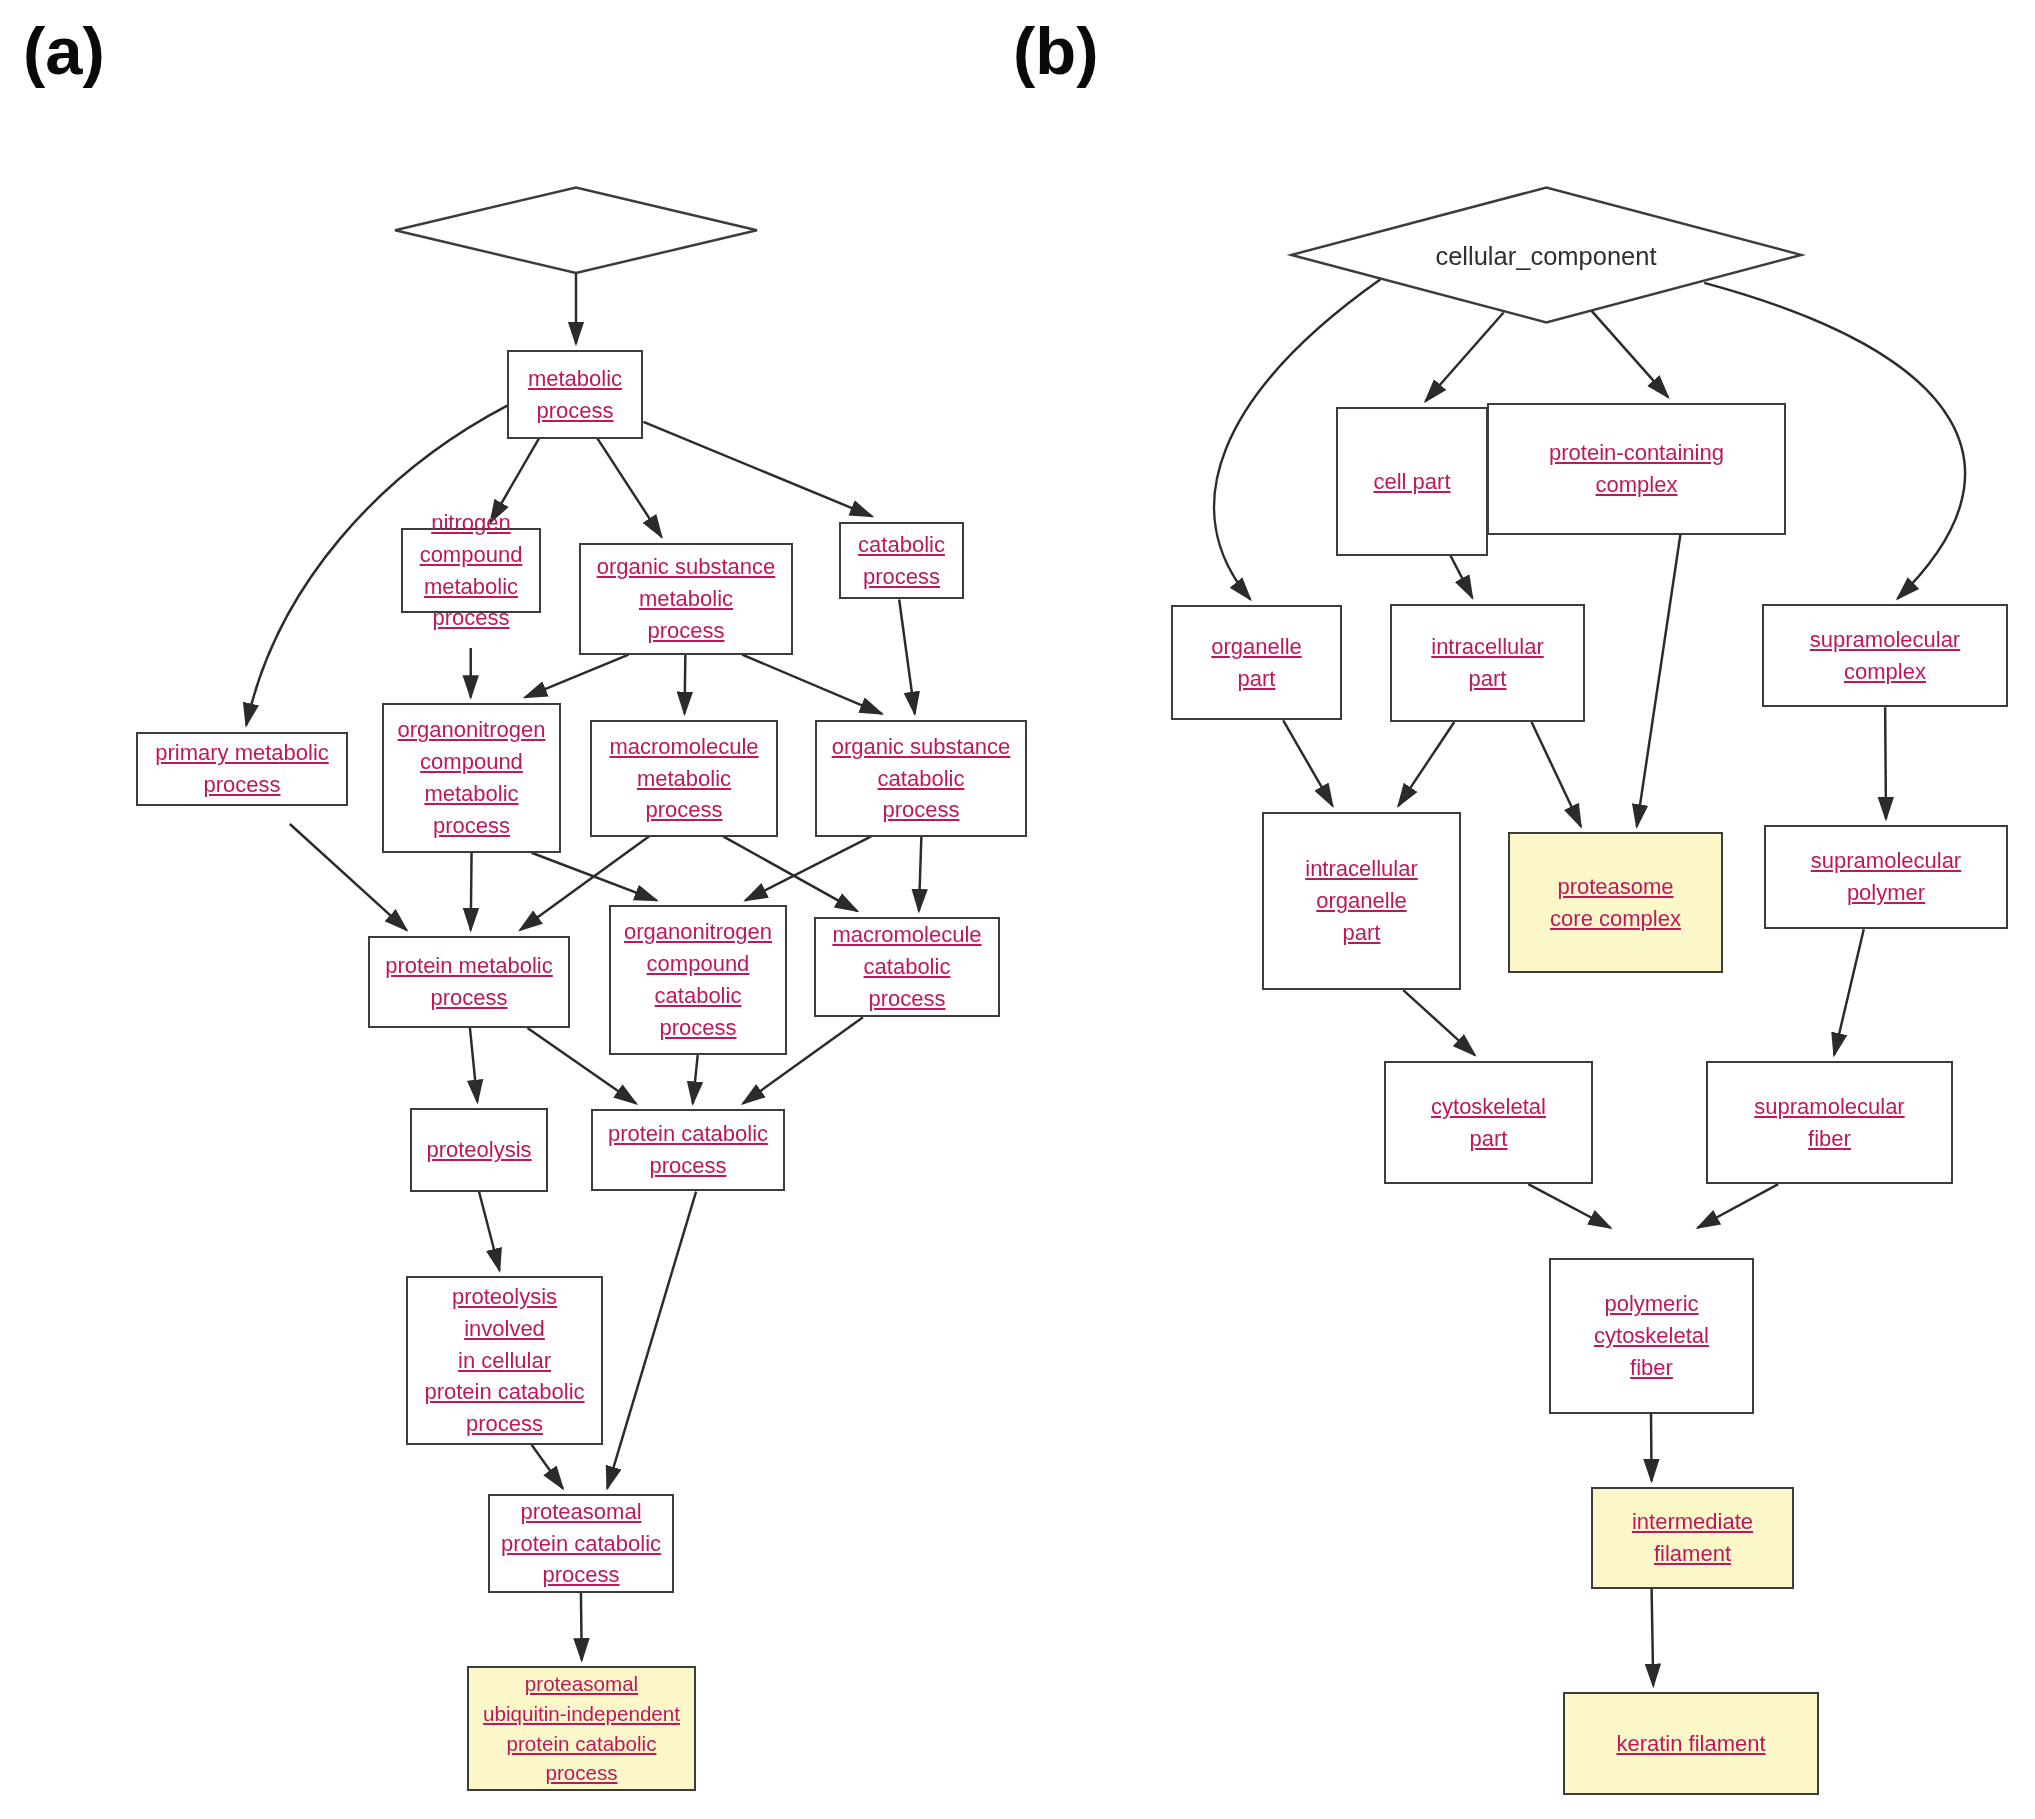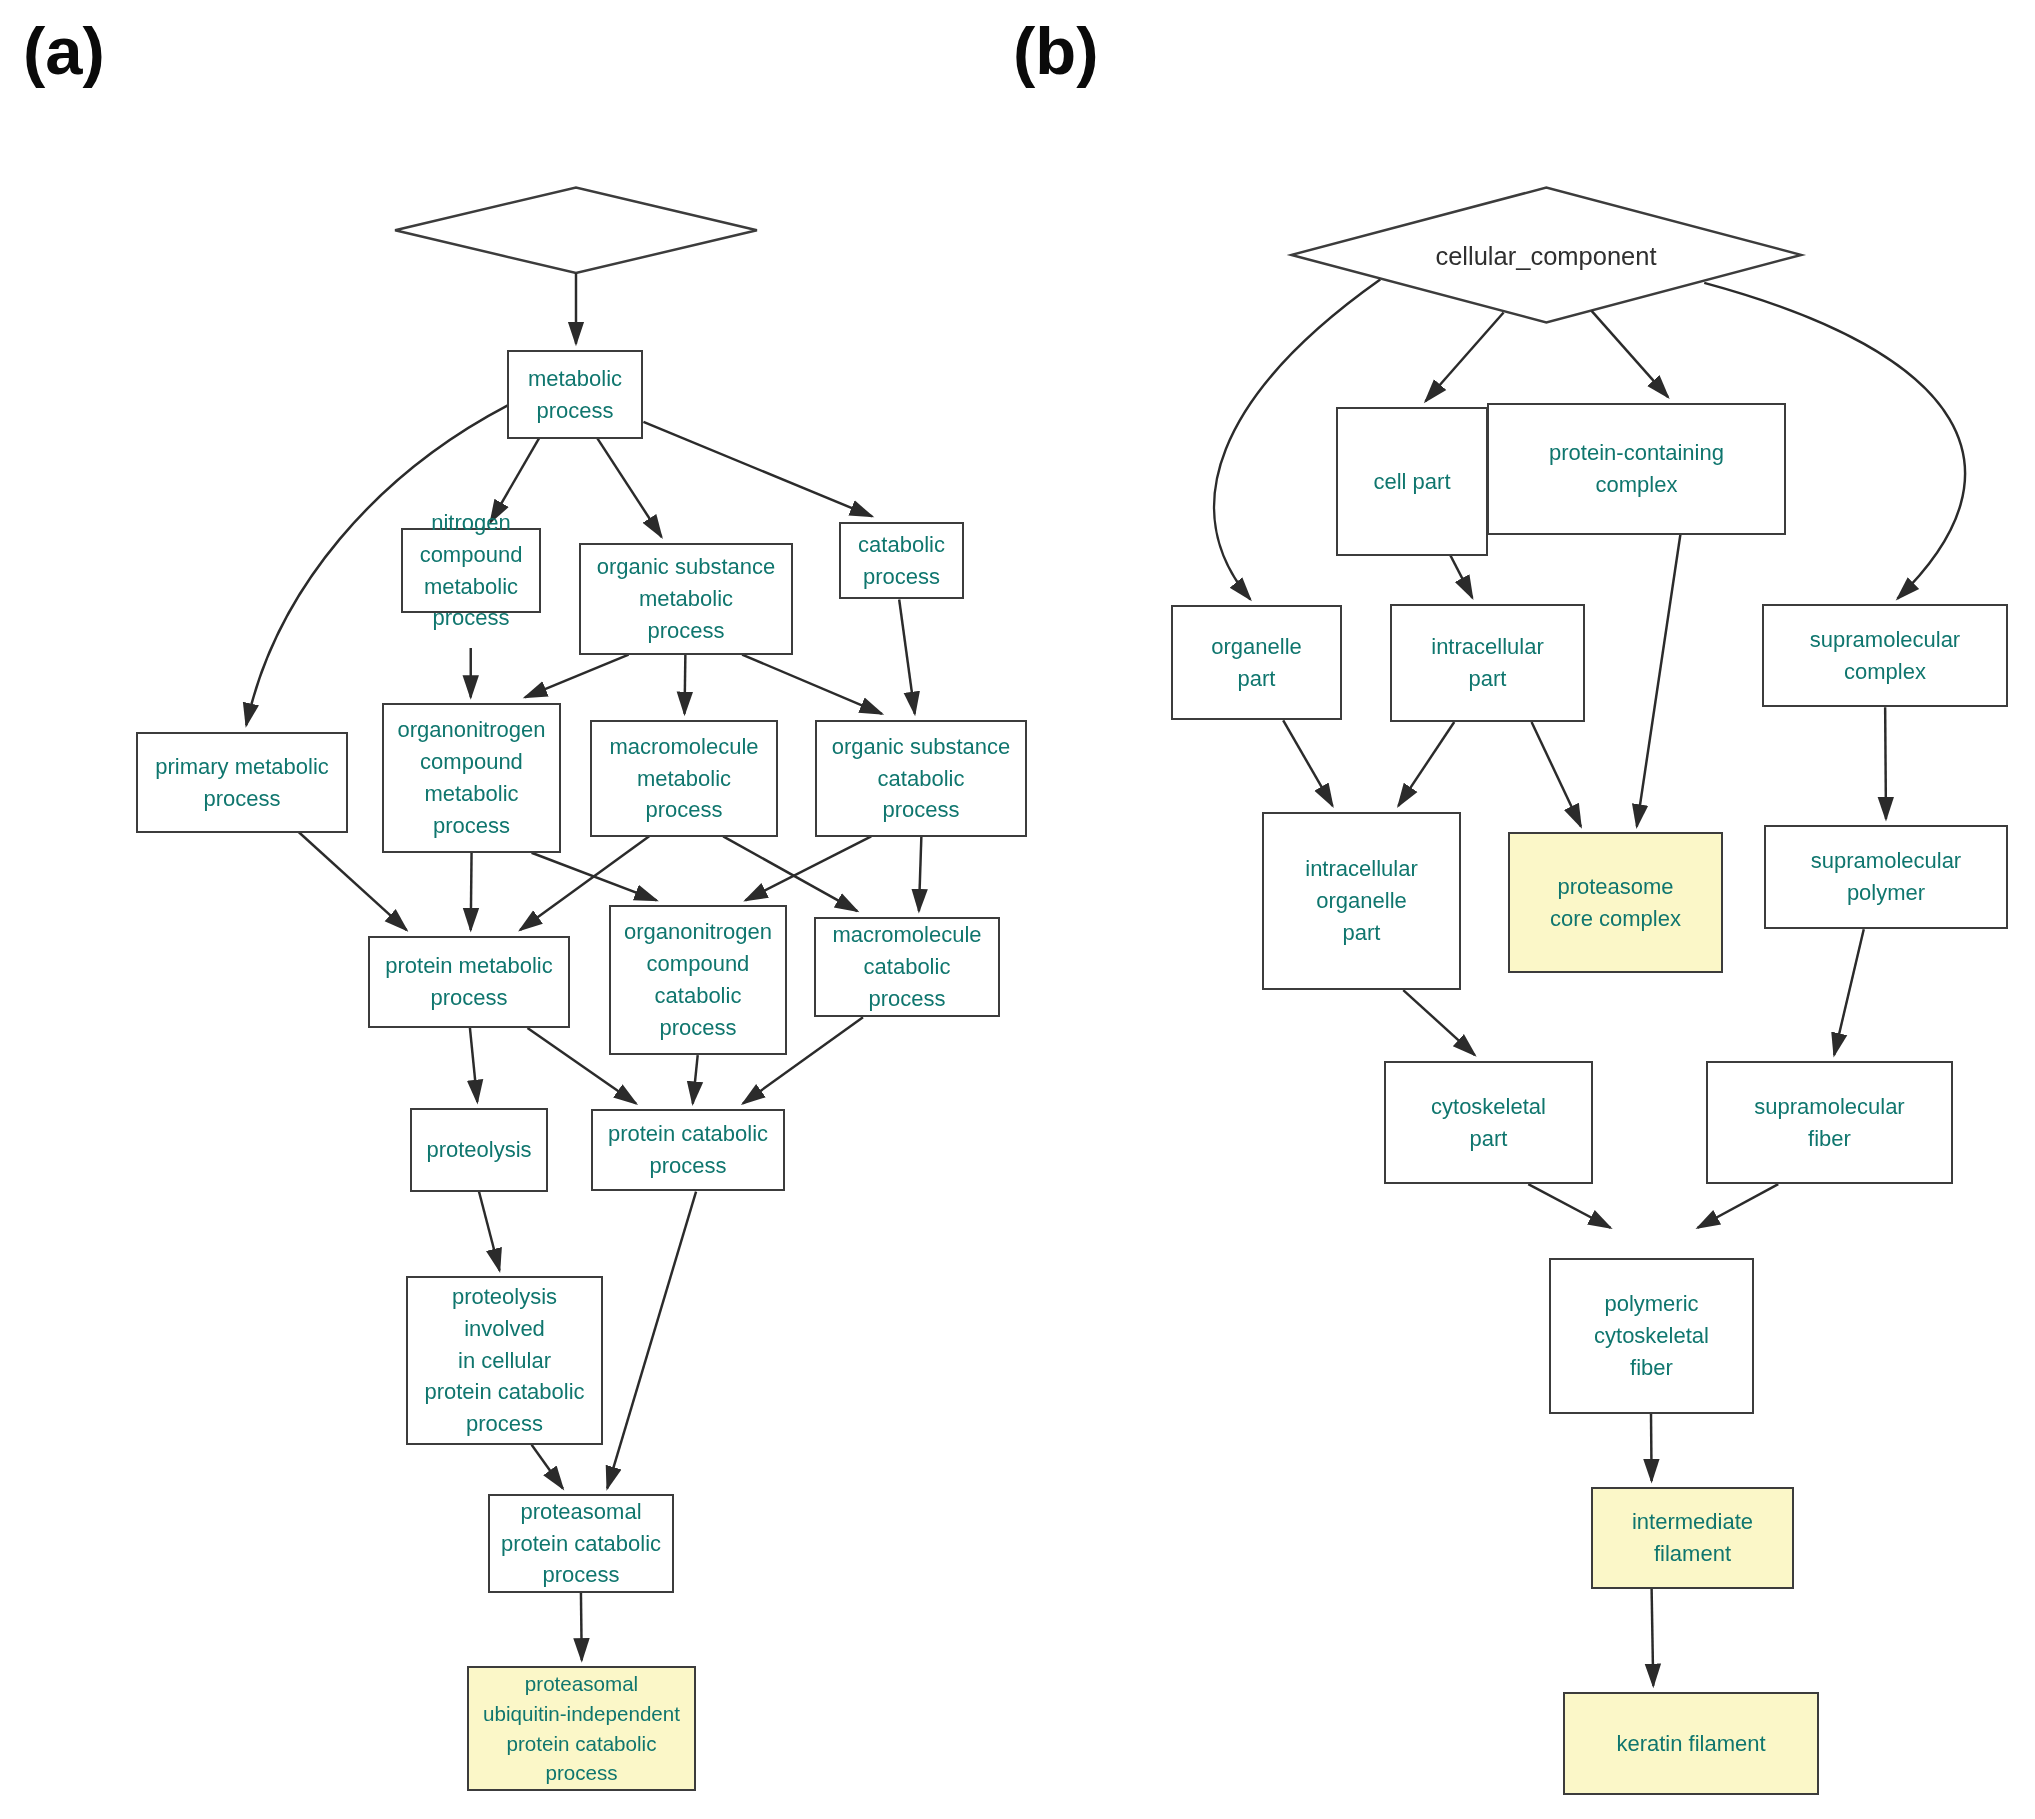--- a/index.html
+++ b/index.html
@@ -3,21 +3,21 @@
 <meta charset="utf-8">
 <style>
   html,body{margin:0;padding:0;background:#ffffff;}
   #figure{position:relative;width:2036px;height:1819px;background:#ffffff;overflow:hidden;
           font-family:"Liberation Sans", sans-serif;}
   #edge-layer{position:absolute;left:0;top:0;width:2036px;height:1819px;}
   .edge{fill:none;stroke:#2b2b2b;stroke-width:3;}
   .shape{fill:#ffffff;stroke:#3c3c3c;stroke-width:3;}
   .node{position:absolute;box-sizing:border-box;border:2.5px solid #3c3c3c;background:#ffffff;
         display:flex;align-items:center;justify-content:center;text-align:center;
-        font-size:22px;line-height:1.45;color:#0f766e;white-space:pre-line;padding:2px;}
+        font-size:22px;line-height:1.45;color:#be185d;white-space:pre-line;padding:2px;text-decoration:underline;}
   .node.hl{background:#fbf7c8;}
   .node.small{font-size:20.6px;}
   .diamond-label{position:absolute;display:flex;align-items:center;justify-content:center;
         text-align:center;font-size:25.5px;color:#2f2f2f;}
   .panel-label{position:absolute;font-size:67px;font-weight:bold;color:#0a0a0a;}
 </style>
 </head>
 <body>
 
 <div id="figure">
@@ -85,21 +85,21 @@
 process</div>
   <div class="node" style="left:401px;top:528px;width:140px;height:85px;">nitrogen
 compound
 metabolic
 process</div>
   <div class="node" style="left:579px;top:543px;width:214px;height:112px;">organic substance
 metabolic
 process</div>
   <div class="node" style="left:839px;top:522px;width:125px;height:77px;">catabolic
 process</div>
-  <div class="node" style="left:136px;top:732px;width:212px;height:101px;">primary metabolic
+  <div class="node" style="left:136px;top:732px;width:212px;height:74px;">primary metabolic
 process</div>
   <div class="node" style="left:382px;top:703px;width:179px;height:150px;">organonitrogen
 compound
 metabolic
 process</div>
   <div class="node" style="left:590px;top:720px;width:188px;height:117px;">macromolecule
 metabolic
 process</div>
   <div class="node" style="left:815px;top:720px;width:212px;height:117px;">organic substance
 catabolic

